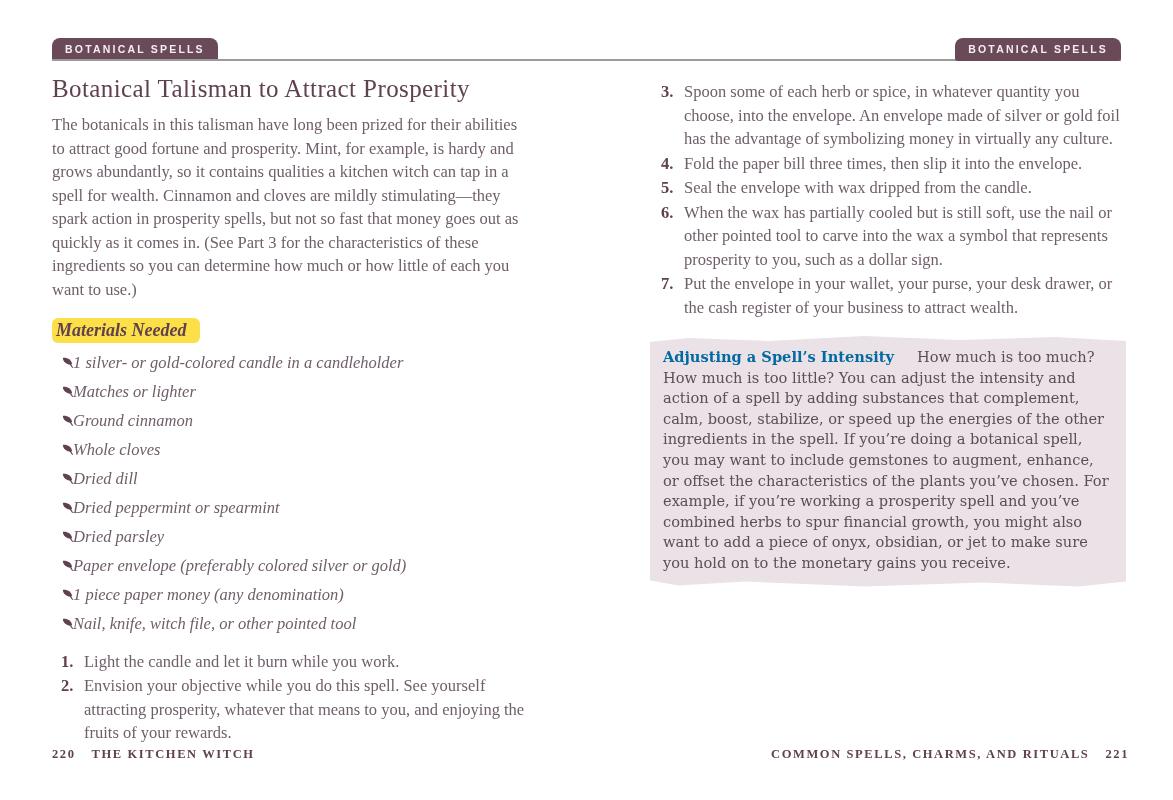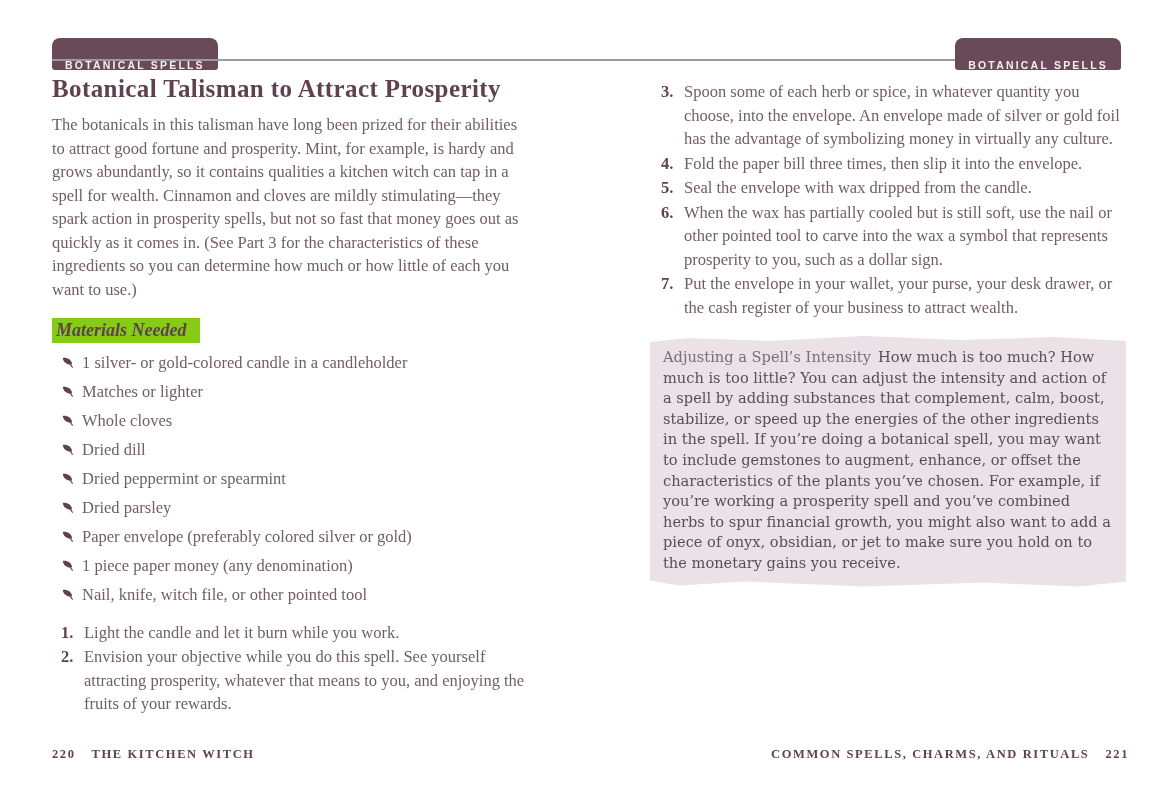--- a/index.html
+++ b/index.html
@@ -11,47 +11,47 @@
   
   .header-rule {
     position: absolute; left: 52px; right: 52px; top: 59px;
     height: 2px; background: #9b9b9b;
   }
   .badge {
     position: absolute; top: 38px; height: 23px;
     background: #6a4a59; color: #f4eef1;
     font-family: "Liberation Sans", sans-serif;
     font-size: 10.5px; font-weight: bold; letter-spacing: 2.2px;
-    line-height: 23px; padding: 16px 13px;
+    line-height: 23px; padding: 0 13px;
     border-radius: 8px 8px 3px 3px;
   }
   .badge.left  { left: 52px; }
   .badge.right { right: 52px; }
 
   
   .col { position: absolute; color: #6f5e6a; font-size: 16.5px; line-height: 23.5px; }
   .col-left  { left: 52px;  top: 74px; width: 480px; }
   .col-right { left: 650px; top: 80px; width: 476px; }
 
   .page-title {
-    font-size: 25px; line-height: 30px; font-weight: bold;
+    font-size: 25px; line-height: 30px; font-weight: normal;
     color: #5f4150; letter-spacing: 0.4px; margin: 0 0 9px 0;
   }
   .intro { margin: 0 0 17px 0; }
 
   .sec-heading {
     display: inline-block;
     font-style: italic; font-weight: bold; font-size: 18px; line-height: 22px;
-    color: #5f4150; background: #84cc16;
-    padding: 1px 14px 2px 4px; margin: 0 0 8px 0;
+    color: #5f4150; background: #fde047;
+    padding: 1px 14px 2px 4px; margin: 0 0 8px 0; border-radius: 6px;
   }
 
   
   ul.materials { list-style: none; margin: 0 0 14px 0; padding: 0 0 0 10px; }
-  ul.materials li { display: flex; align-items: flex-start; gap: 9px; margin-bottom: 5.5px; }
+  ul.materials li { display: flex; align-items: flex-start; margin-bottom: 5.5px; font-style: italic; }
   ul.materials .leaf { flex: 0 0 auto; margin-top: 6px; }
 
   
   ol.steps { list-style: none; margin: 0; padding: 0; }
   ol.steps li { position: relative; padding-left: 32px; margin-bottom: 1px; }
   ol.steps li::before {
     counter-increment: step;
     content: counter(step) ".";
     position: absolute; left: 9px; top: 0;
     font-weight: bold; color: #5f4150;
@@ -64,21 +64,21 @@
     margin-top: 17px;
     background: #eae2e6;
     color: #5b4e57;
     font-family: "DejaVu Serif", serif;
     font-size: 14.6px; line-height: 20.6px;
     padding: 11px 14px 13px 13px;
     clip-path: polygon(0 6px, 8% 2px, 25% 5px, 45% 0, 65% 4px, 85% 1px, 100% 5px,
                        100% calc(100% - 5px), 90% 100%, 70% calc(100% - 4px),
                        45% 100%, 20% calc(100% - 5px), 6% calc(100% - 1px), 0 calc(100% - 6px));
   }
-  .note-box strong { color: #737373; font-weight: normal; margin-right: 7px; }
+  .note-box strong { color: #0369a1; font-weight: bold; margin-right: 23px; }
 
   
   .footer {
     position: absolute; top: 747px;
     font-size: 12.5px; font-weight: bold; letter-spacing: 1.6px;
     color: #5f4150;
   }
   .footer.left  { left: 52px; text-align: center; }
   .footer.right { right: 44px; }
   .footer .pgnum-left  { margin-right: 16px; }
@@ -114,20 +114,26 @@
           <svg class="leaf" width="11" height="11" viewBox="0 0 12 12">
             <use href="#leaf-shape"></use>
           </svg>
           <span>1 silver- or gold-colored candle in a candleholder</span>
         </li>
         <li>
           <svg class="leaf" width="11" height="11" viewBox="0 0 12 12">
             <use href="#leaf-shape"></use>
           </svg>
           <span>Matches or lighter</span>
+        </li>
+        <li>
+          <svg class="leaf" width="11" height="11" viewBox="0 0 12 12">
+            <use href="#leaf-shape"></use>
+          </svg>
+          <span>Ground cinnamon</span>
         </li>
         <li>
           <svg class="leaf" width="11" height="11" viewBox="0 0 12 12">
             <use href="#leaf-shape"></use>
           </svg>
           <span>Whole cloves</span>
         </li>
         <li>
           <svg class="leaf" width="11" height="11" viewBox="0 0 12 12">
             <use href="#leaf-shape"></use>

